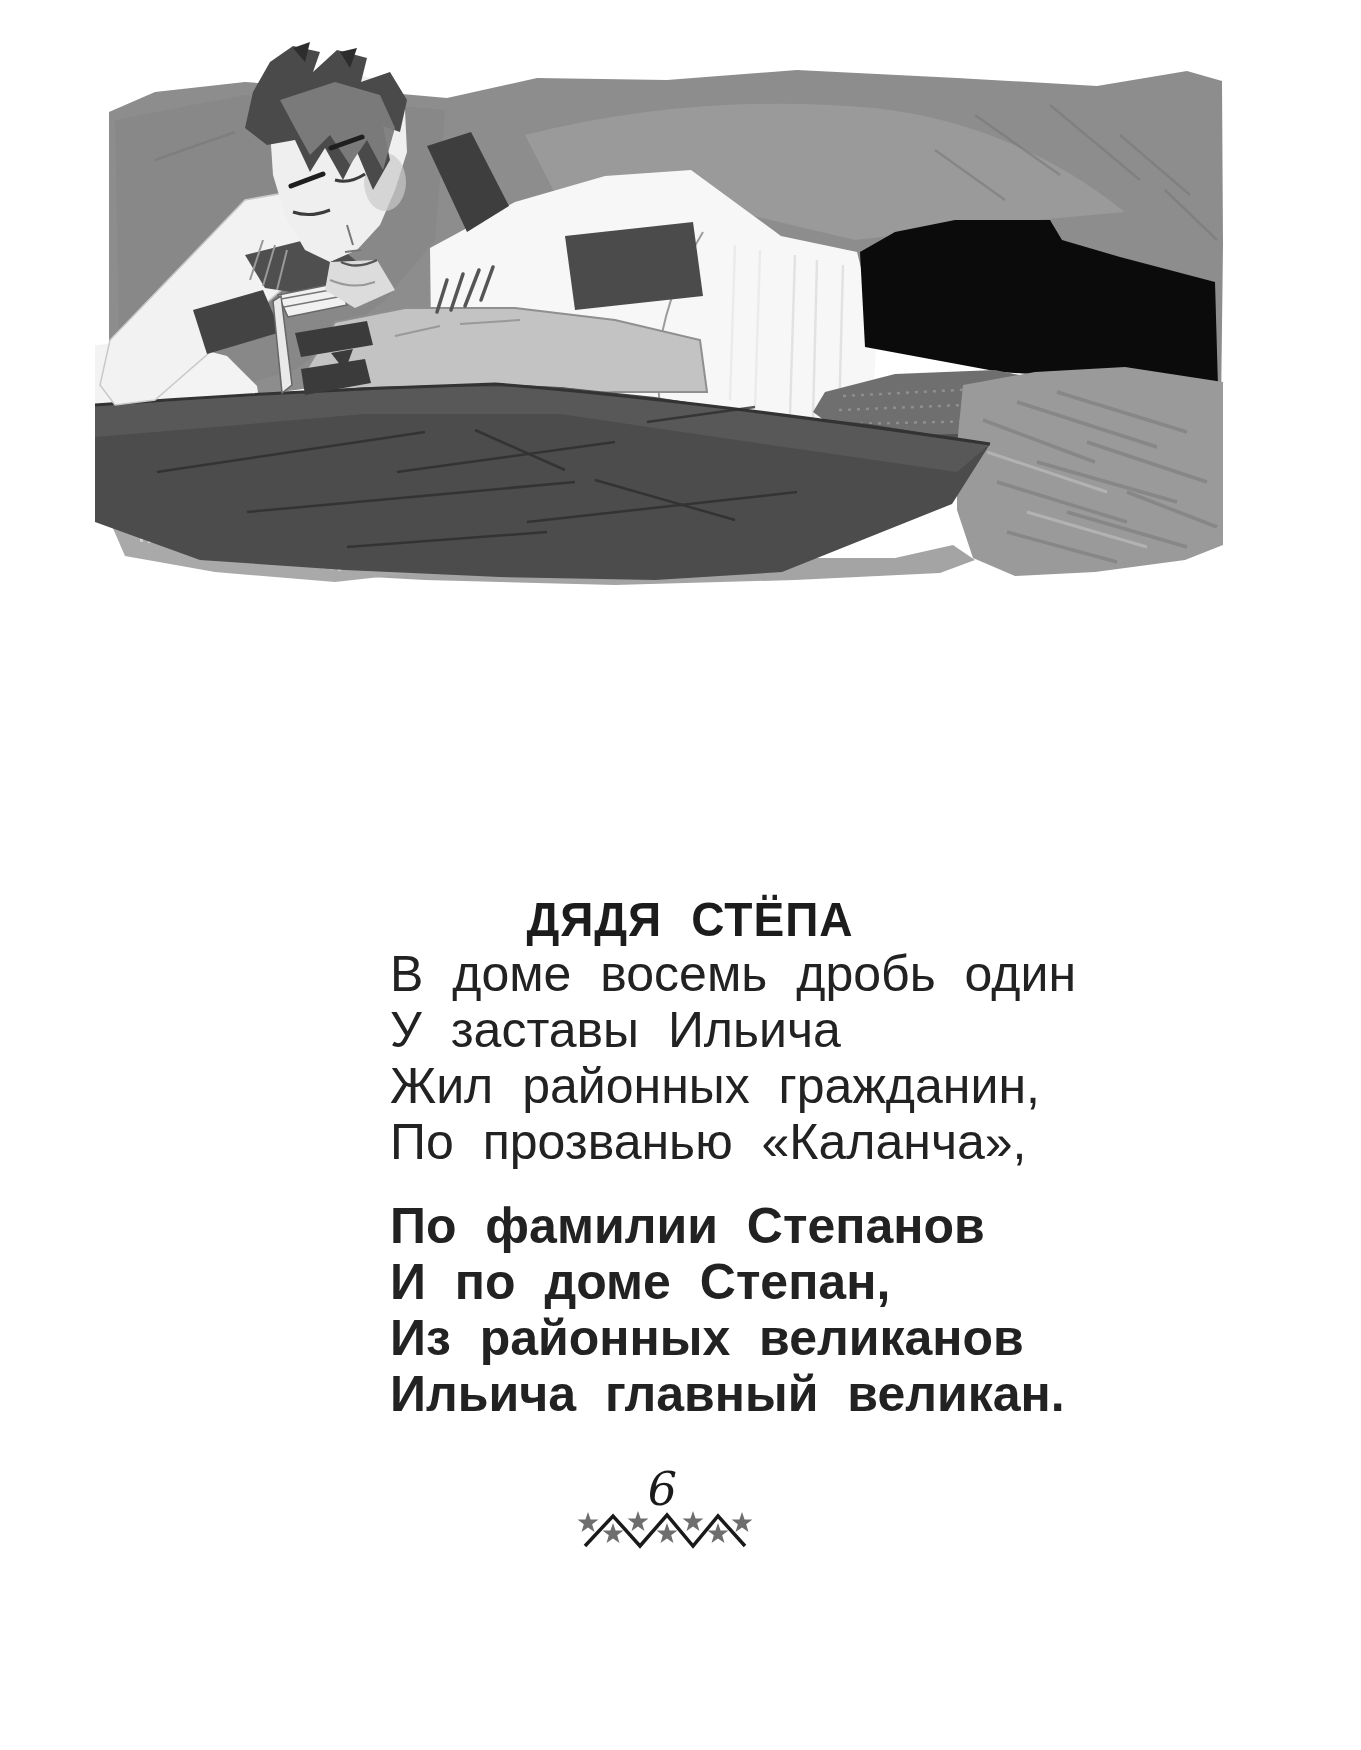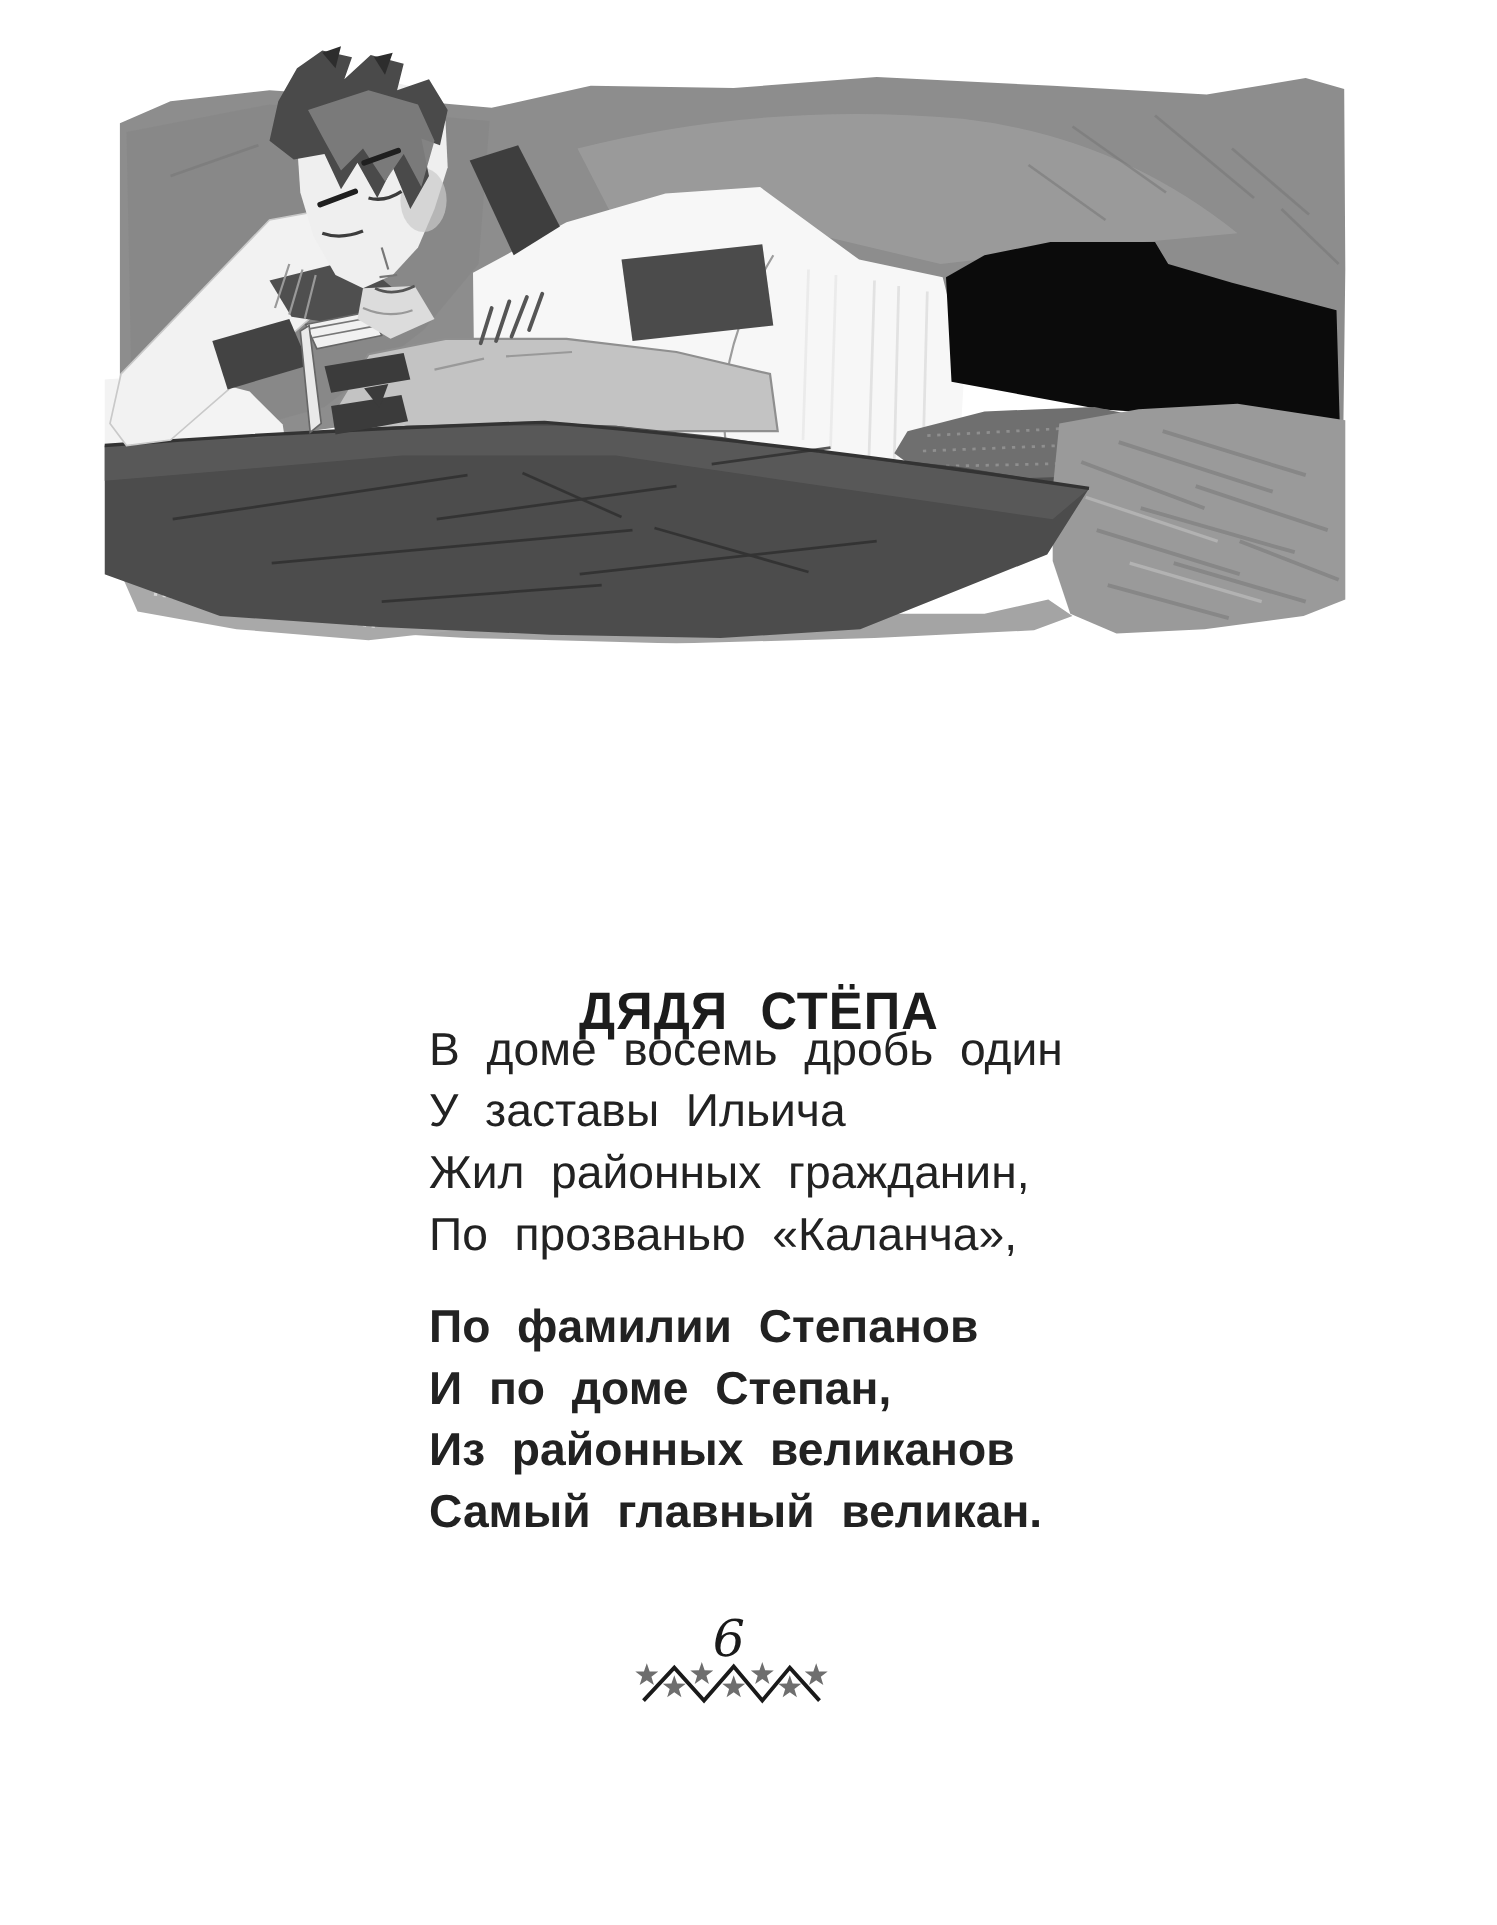--- a/index.html
+++ b/index.html
@@ -10,22 +10,22 @@
   .illustration{
     position:absolute;left:95px;top:40px;width:1130px;height:545px;
   }
   .poem-title{
     position:absolute;top:860px;left:40px;width:1300px;text-align:center;
     font-family:"Liberation Sans", sans-serif;font-weight:700;font-size:48px;
     letter-spacing:1px;word-spacing:16px;color:#1c1c1c;
     transform:scaleX(.96);transform-origin:center;
   }
   .poem{
-    position:absolute;left:390px;top:926px;
-    font-size:42px;line-height:56px;word-spacing:.3em;color:#222;
+    position:absolute;left:390px;top:946px;
+    font-size:50px;line-height:56px;word-spacing:.3em;color:#222;
   }
   .stanza{white-space:nowrap;}
   .stanza-2{margin-top:28px;font-weight:bold;}
   .page-number{
     position:absolute;top:1462px;left:0;right:36px;text-align:center;
     font-family:"DejaVu Serif", serif;font-style:italic;font-size:46px;color:#1a1a1a;
   }
   .ornament{
     position:absolute;left:561px;top:1506px;width:205px;height:48px;
   }
@@ -196,21 +196,21 @@
   <div class="stanza stanza-1">
     <div>В доме восемь дробь один</div>
     <div>У заставы Ильича</div>
     <div>Жил районных гражданин,</div>
     <div>По прозванью «Каланча»,</div>
   </div>
   <div class="stanza stanza-2">
     <div>По фамилии Степанов</div>
     <div>И по доме Степан,</div>
     <div>Из районных великанов</div>
-    <div>Самый главный великан.</div>
+    <div>Ильича главный великан.</div>
   </div>
 </div>
 
 <div class="page-number">6</div>
 
 <svg class="ornament" viewBox="0 0 205 48" aria-hidden="true">
   <defs>
     <path id="star5" d="M0,-11 L2.59,-3.56 L10.46,-3.40 L4.19,1.36 L6.47,8.90 L0,4.4 L-6.47,8.90 L-4.19,1.36 L-10.46,-3.40 L-2.59,-3.56 Z"></path>
   </defs>
   <g fill="#6e6e6e">

